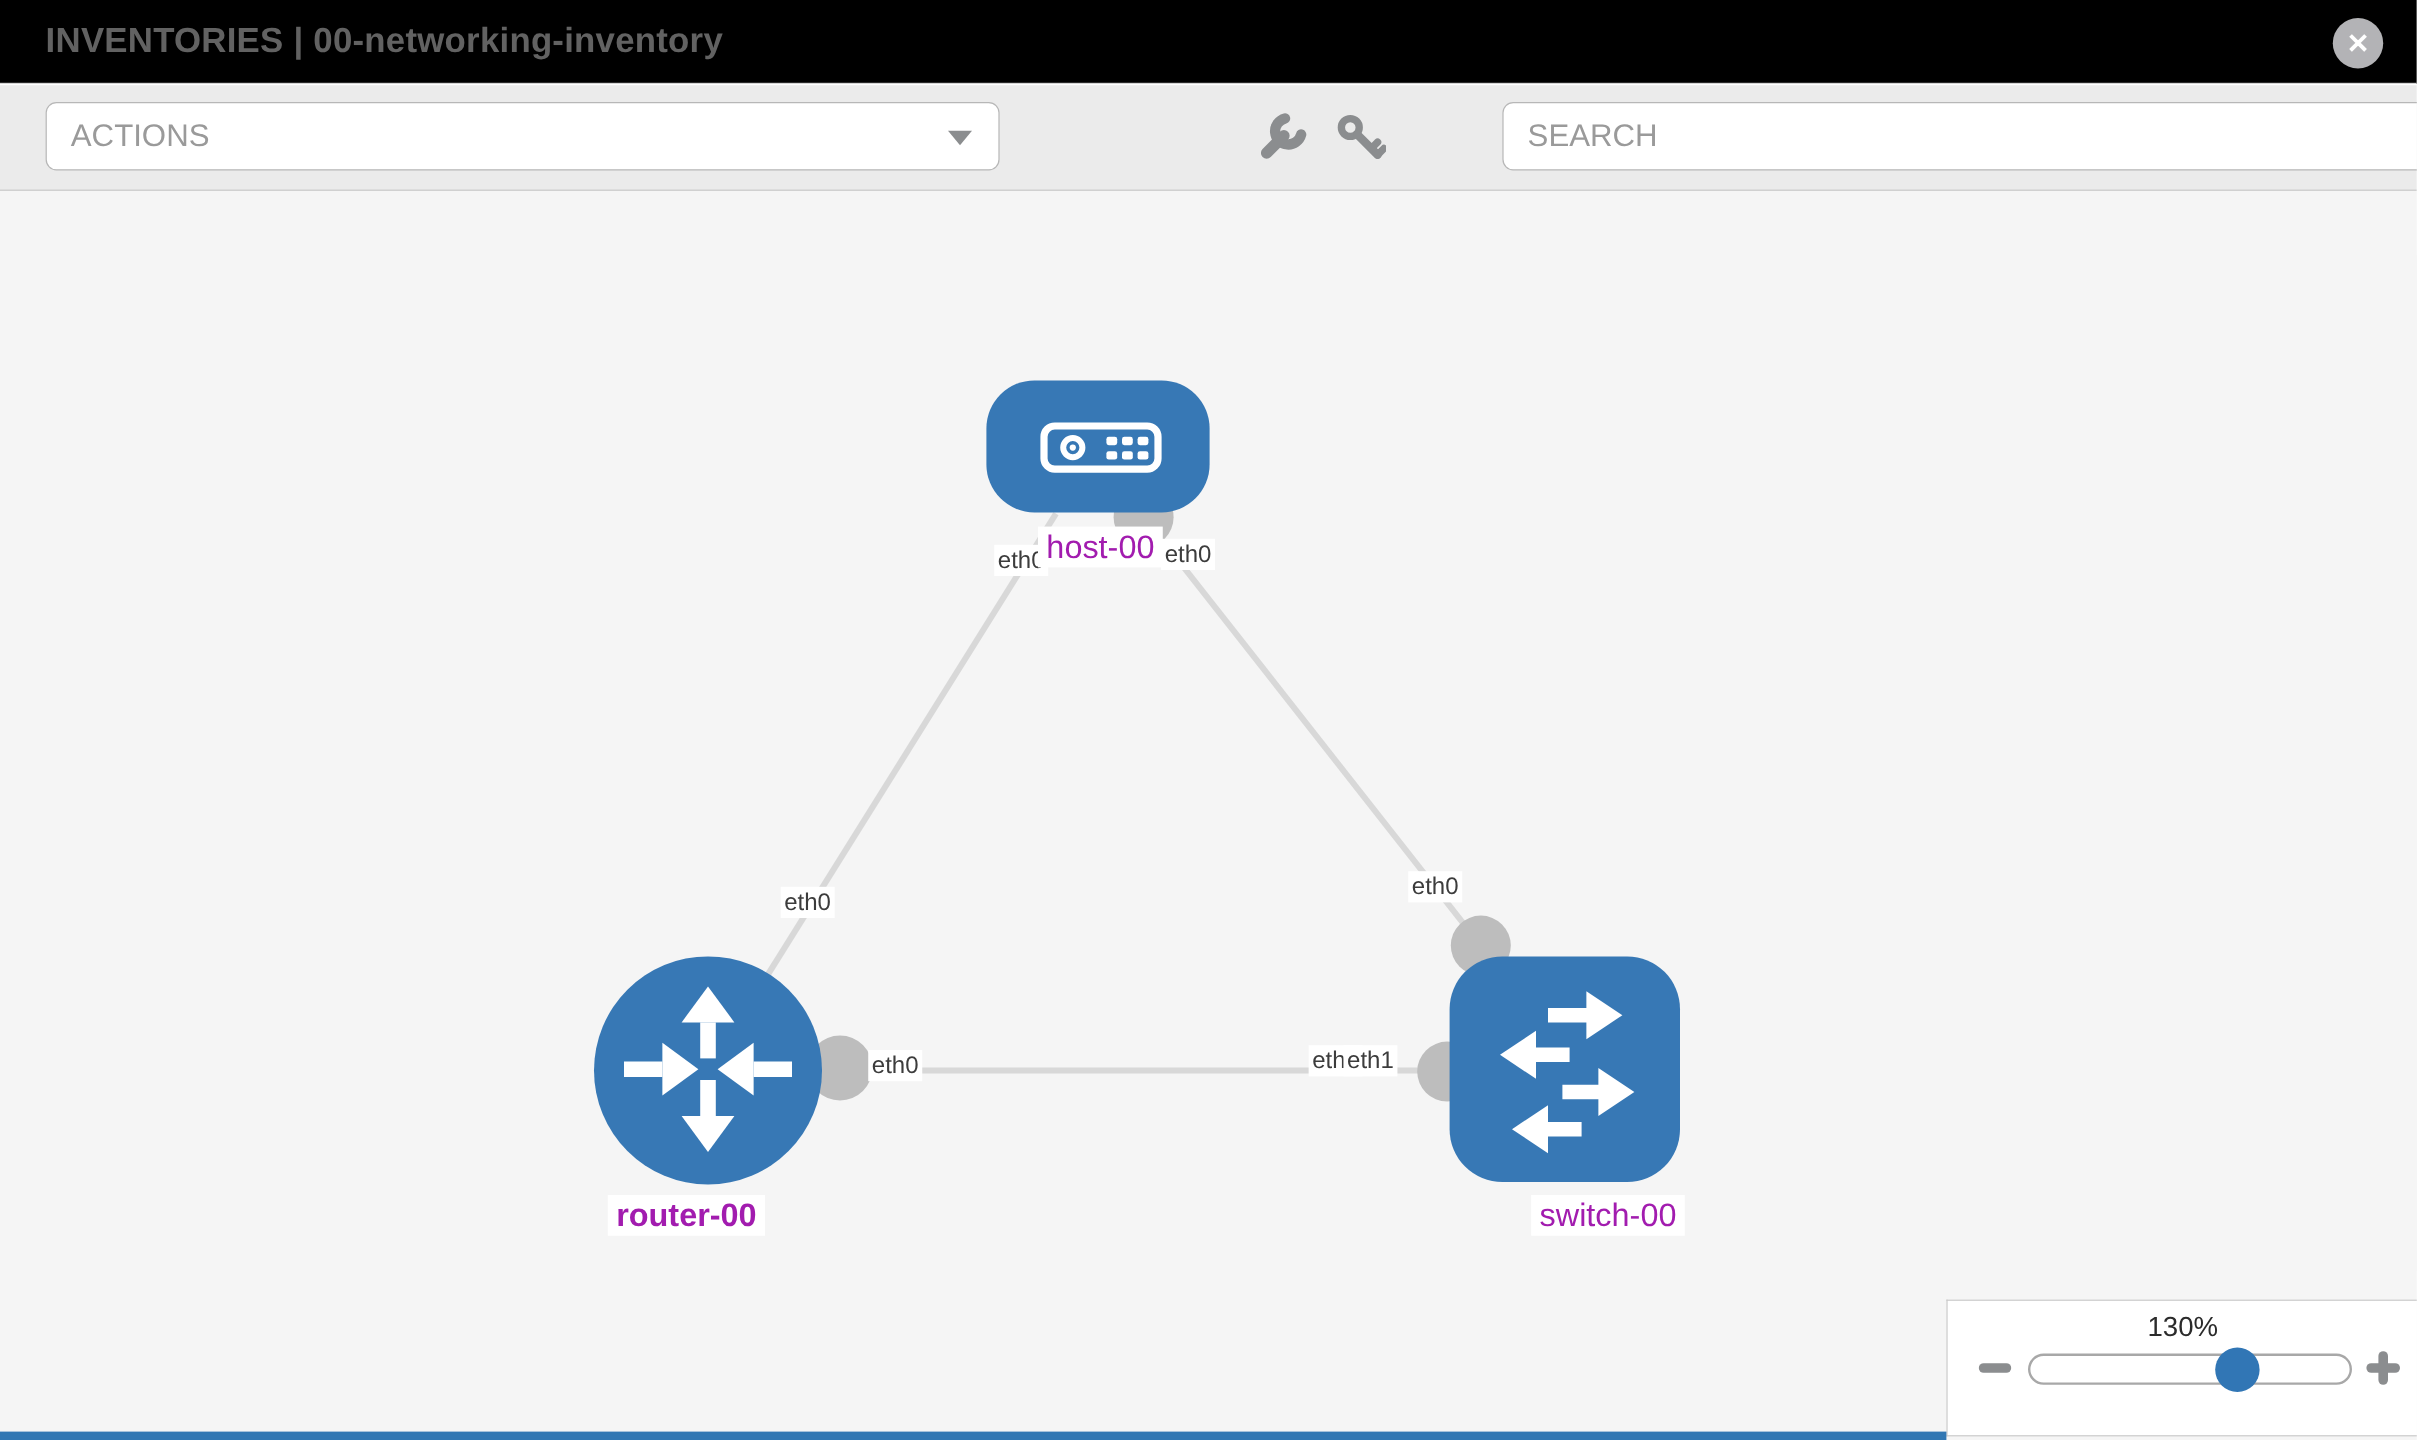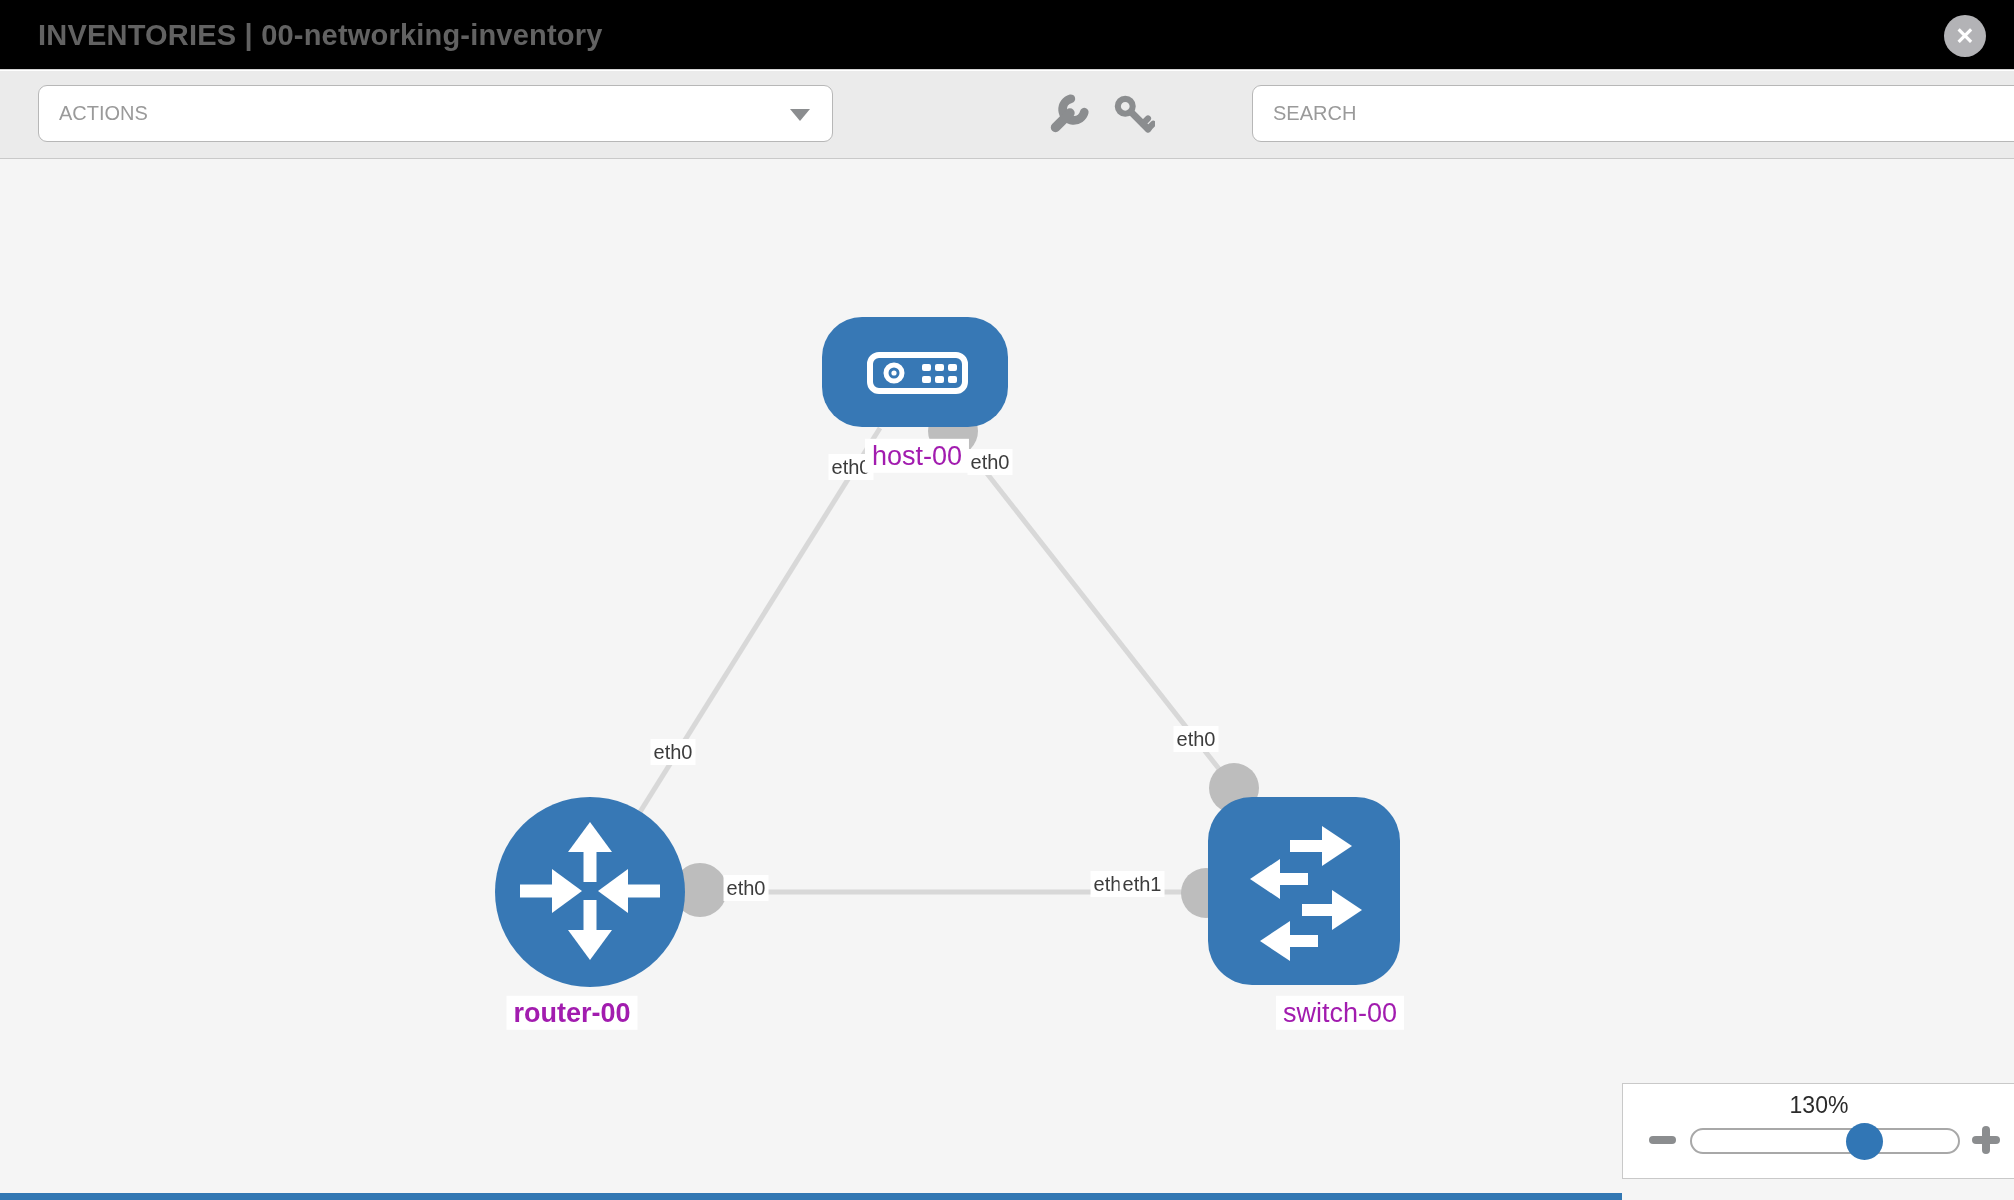--- a/index.html
+++ b/index.html
@@ -22,34 +22,34 @@
            font-size:29px; font-weight:700; color:#626262; letter-spacing:.2px; }
   .close-btn { position:absolute; right:28px; top:15px; width:42px; height:42px; border-radius:50%;
                background:#b3b3b6; color:#fff; font-size:23px; font-weight:700;
                display:flex; align-items:center; justify-content:center; cursor:pointer; }
 
   
   .toolbar { position:absolute; left:0; top:71px; width:2014px; height:88px; background:#ebebeb;
              border-bottom:1px solid #c9c9c9; }
   .select { position:absolute; top:14px; height:57px; background:#fff; border:1px solid #b7b7b7;
             border-radius:9px; display:flex; align-items:center; padding:16px 20px;
-            font-size:20px; color:#9a9a9a; cursor:pointer; }
+            font-size:26px; color:#9a9a9a; cursor:pointer; }
   .select .caret { position:absolute; right:22px; top:50%; margin-top:-5px;
                    width:0; height:0; border-left:10px solid transparent; border-right:10px solid transparent;
                    border-top:12px solid #8b8d8f; }
   .select.actions { left:38px; width:795px; }
   .select.search  { left:1232px; width:924px;margin-left:20px; }
   .select.search .caret { right:34px; }
   .tool-btn { position:absolute; top:88px; width:48px; height:48px; margin-top:-24px;
               display:flex; align-items:center; justify-content:center; cursor:pointer; }
   .tool-btn.wrench { left:1044px; top:44px; }
   .tool-btn.key    { left:1110px; top:44px; }
 
   
-  .zoom-panel { position:absolute; left:1622px; top:1083px; width:393px; height:96px;
+  .zoom-panel { position:absolute; left:1622px; top:1083px; width:393px; height:114px;
                 background:#fff; border:1px solid #c9c9c9; border-right:none; }
   .zoom-level { position:absolute; left:0; top:8px; width:100%; text-align:center;
                 font-size:23px; color:#2b2b2b; }
   .zoom-minus { position:absolute; left:26px; top:52px; width:27px; height:8px; border-radius:4px;
                 background:#8b8d8f; cursor:pointer; }
   .zoom-plus { position:absolute; left:349px; top:42px; width:28px; height:28px; cursor:pointer; }
   .zoom-plus::before { content:""; position:absolute; left:0; top:10px; width:28px; height:8px;
                        border-radius:4px; background:#8b8d8f; }
   .zoom-plus::after  { content:""; position:absolute; left:10px; top:0; width:8px; height:28px;
                        border-radius:4px; background:#8b8d8f; }

